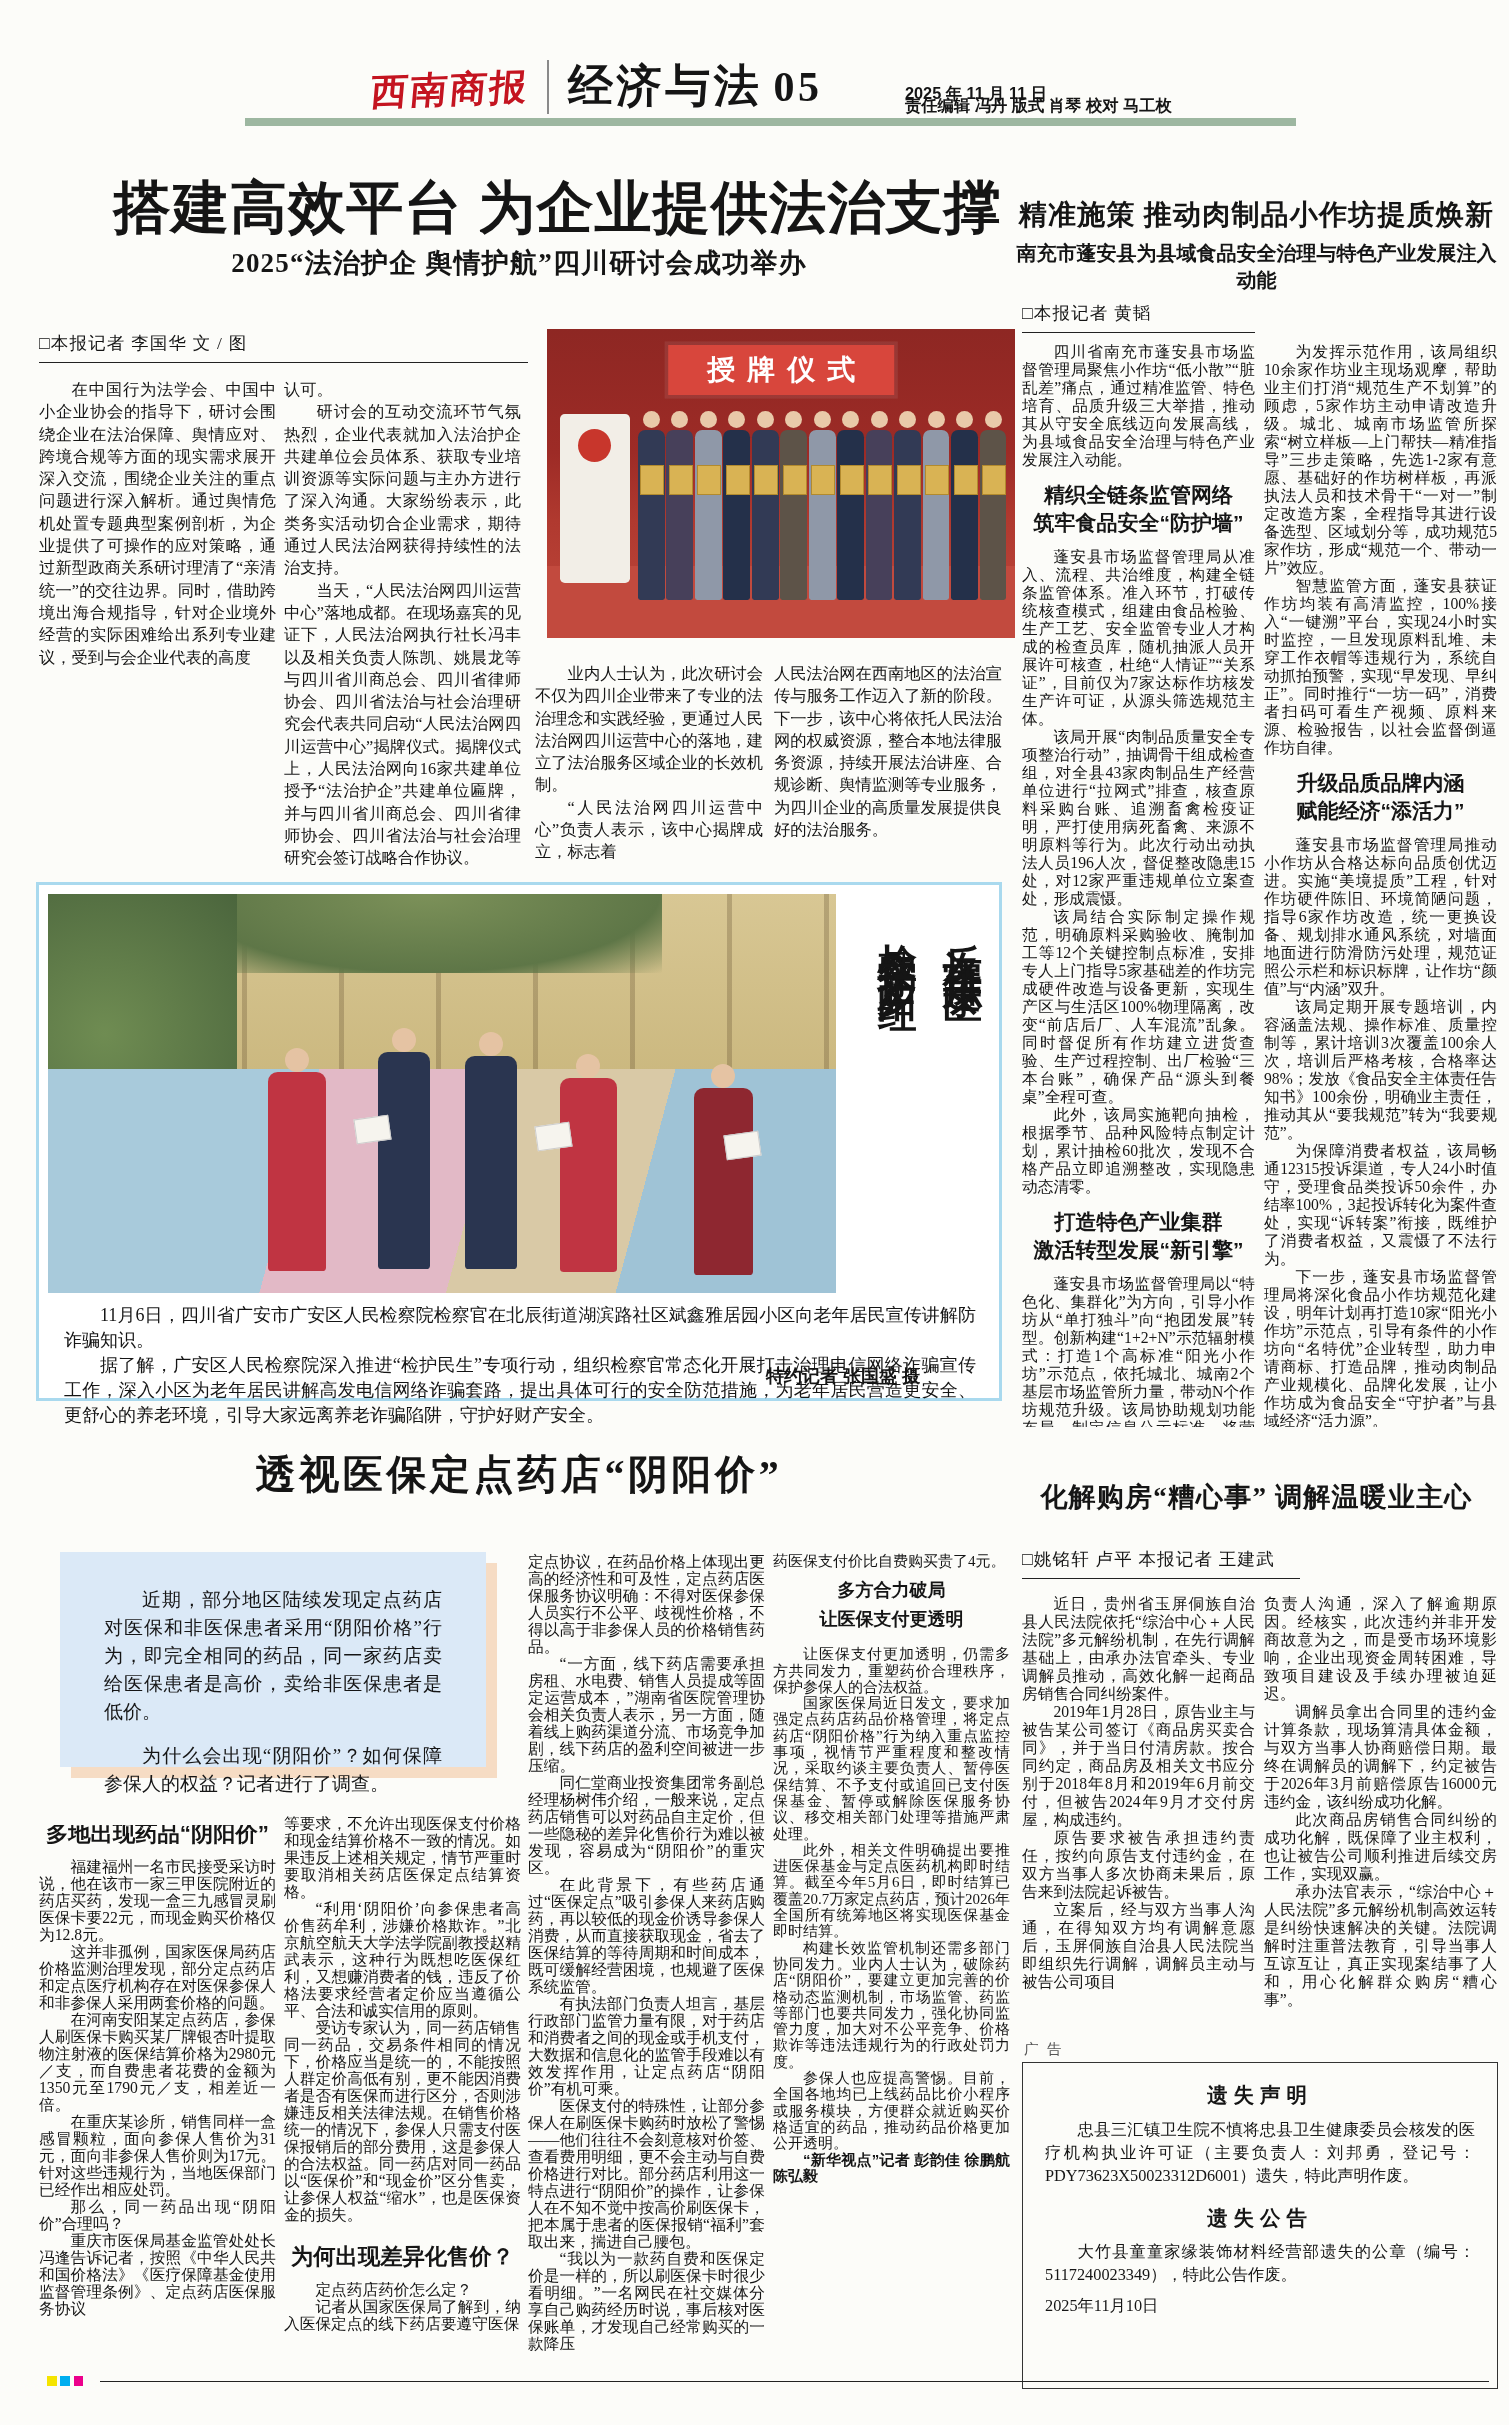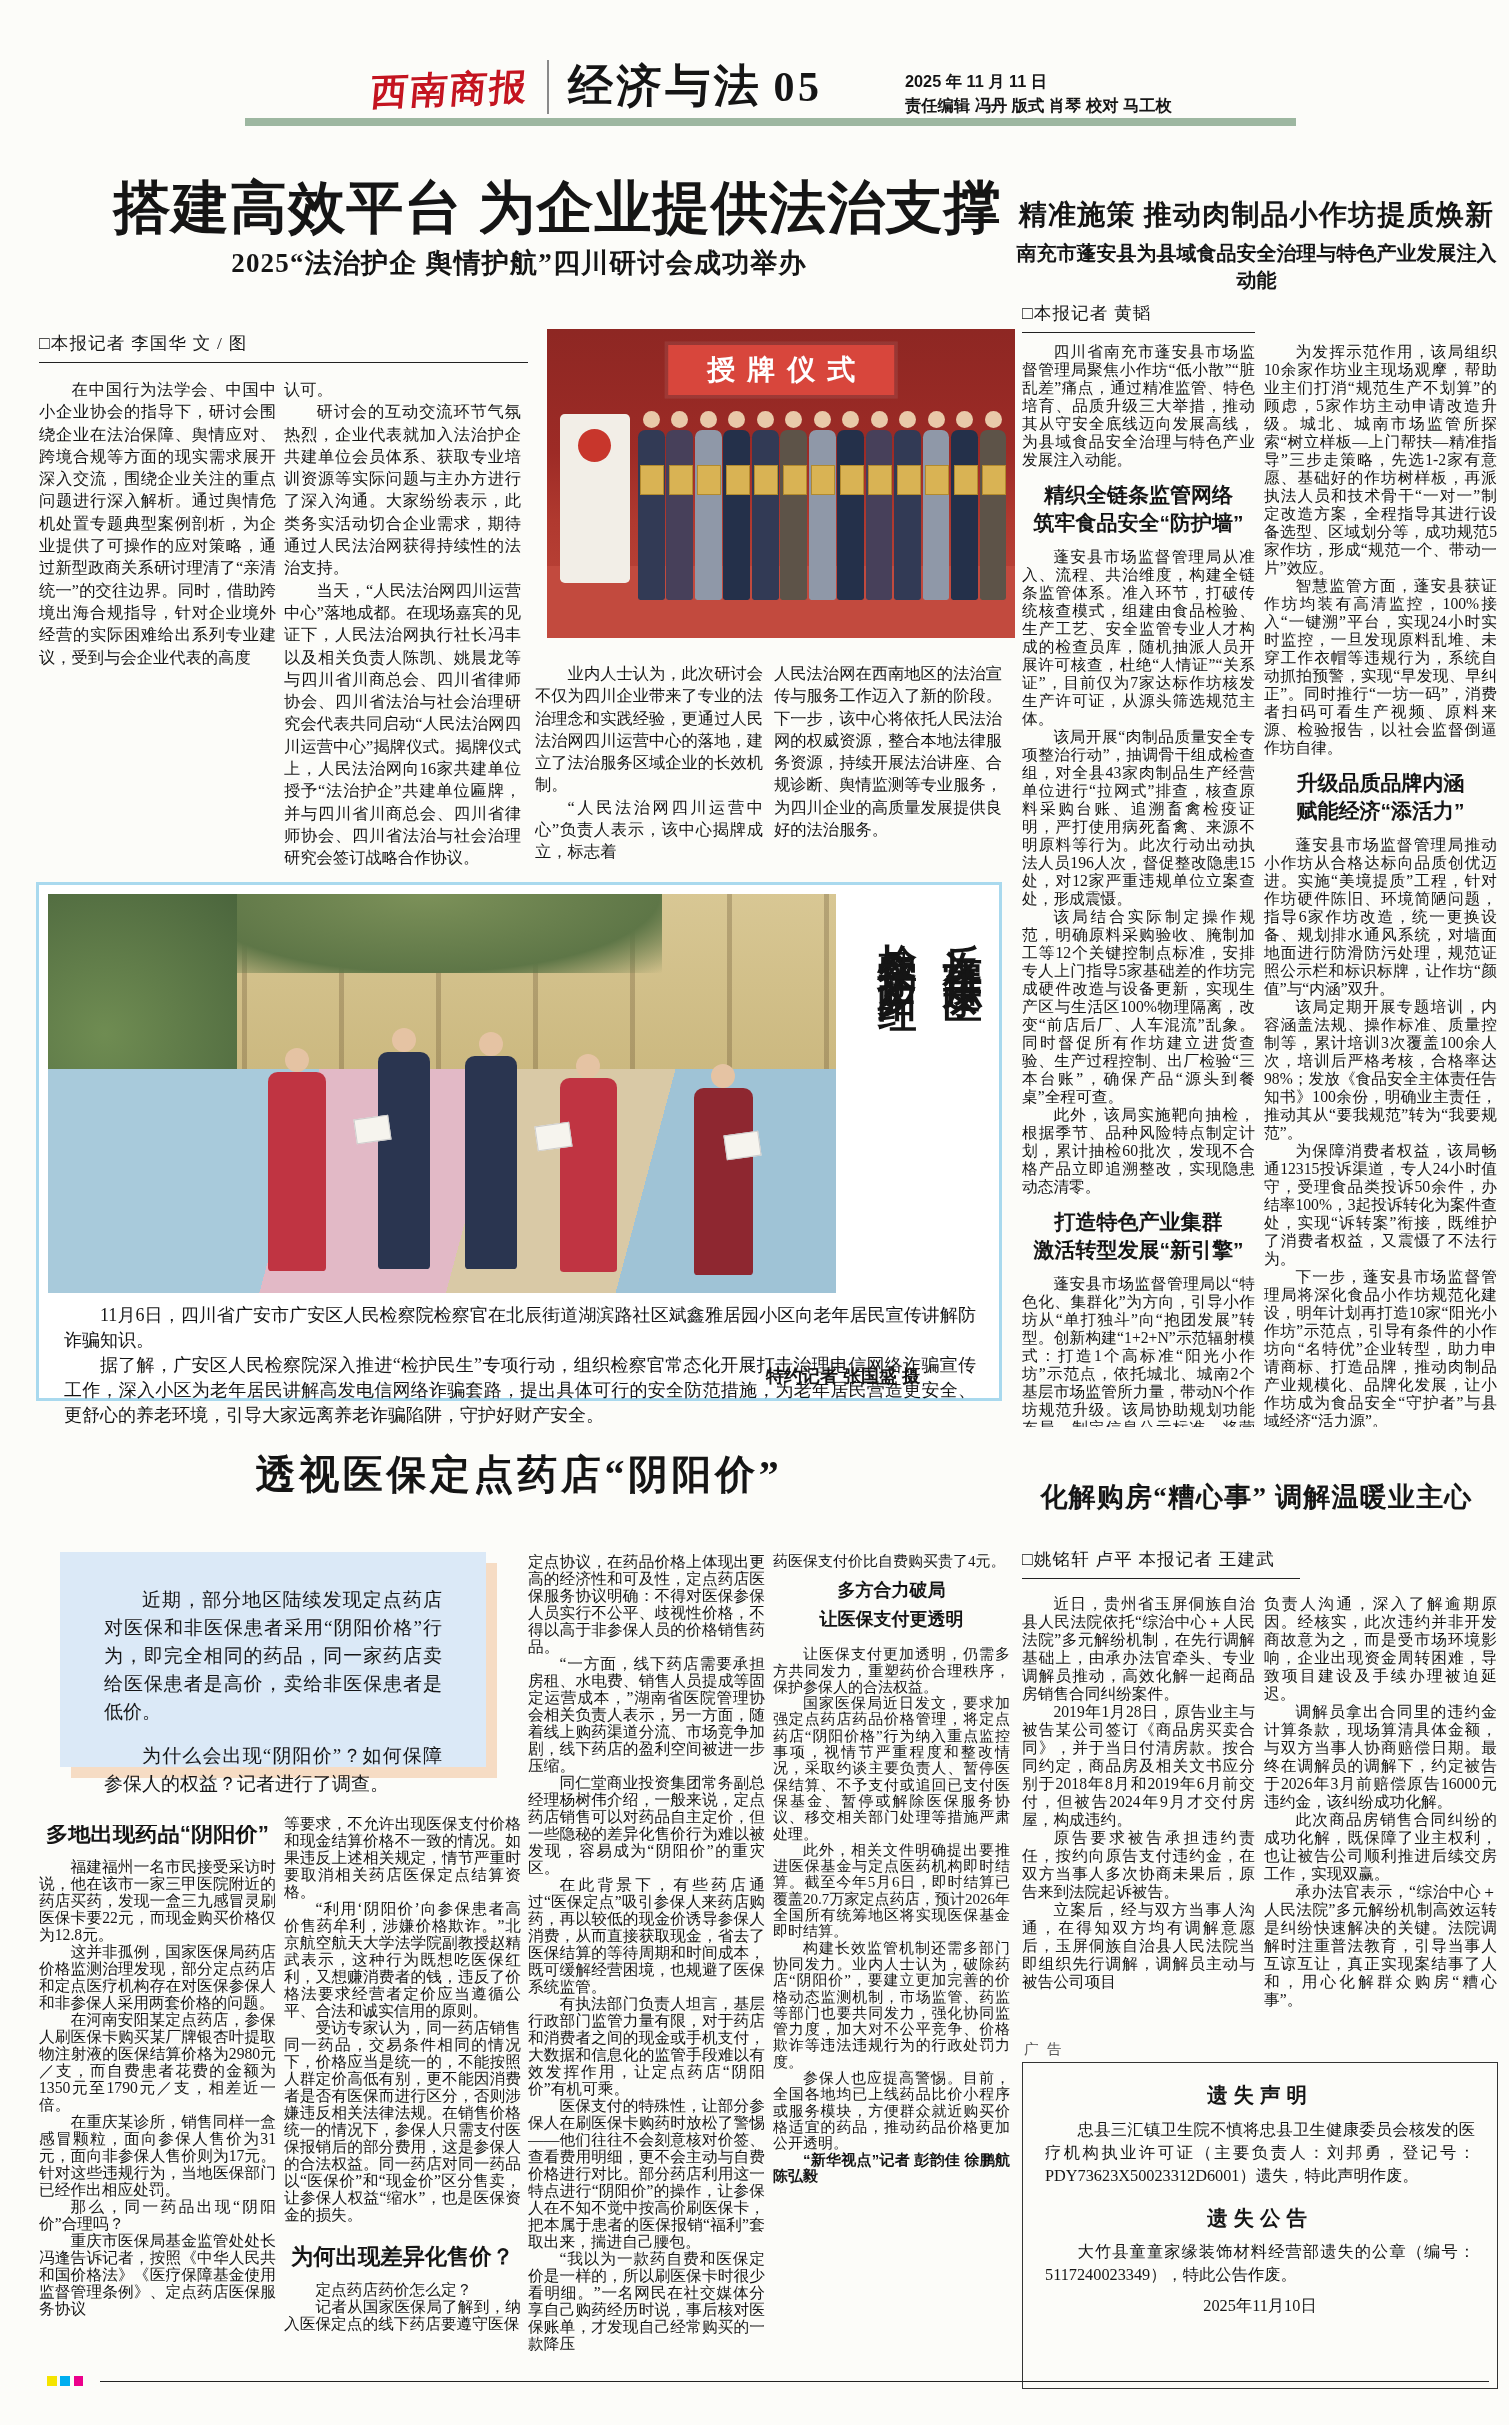--- a/index.html
+++ b/index.html
@@ -67,36 +67,36 @@
   .cap-credit{position:absolute;right:79px;bottom:9.7px;font-size:18px;font-weight:bold;font-family:"Liberation Sans",sans-serif;}
   
   .introshadow{background:#f6dcc4;}
   .introbox{background:#dbe9f7;padding:18px 28px;box-sizing:border-box;font-size:19px;line-height:28px;}
   .introbox p{margin:16px;text-indent:2em;text-align:justify;}
   
   .adlabel{font-size:14.5px;color:#555;letter-spacing:8.5px;font-family:"Liberation Sans",sans-serif;}
   .adbox{border:1.2px solid #333;padding:13.3px 22px;box-sizing:border-box;}
   .adtitle{font-size:20.5px;font-weight:bold;text-align:center;letter-spacing:6px;margin:4.8px 0 8.5px 0;font-family:"Liberation Sans",sans-serif;}
   .adbody{font-size:16.3px;line-height:23px;text-indent:2em;text-align:justify;margin:0;}
-  .addate{font-size:16.3px;text-align:center;margin-top:8.5px;}
+  .addate{font-size:16.3px;margin-top:8.5px;}
   
   .regmark{width:9.7px;height:9.7px;display:inline-block;margin-right:3.6px;}
   .footrule{height:1.2px;background:#222;}
 </style>
 </head>
 <body>
 
 <div class="page">
 
   <div class="abs brand" style="left:371px;top:65px;">西南商报</div>
   <div class="abs mast-div" style="left:547px;top:60px;height:54px;"></div>
   <div class="abs sect" style="left:568px;top:56px;">
     <span>经济与法</span><span class="pno">05</span>
   </div>
-  <div class="abs mast-date" style="left:905px;top:71px;">2025 年 11 月 11 日</div>
+  <div class="abs mast-date" style="left:905px;top:83px;">2025 年 11 月 11 日</div>
   <div class="abs mast-staff" style="left:905px;top:95px;">责任编辑 冯丹  版式 肖琴  校对 马工枚</div>
   <div class="abs greenbar" style="left:245px;top:118px;width:1051px;height:7.9px;"></div>
 
   <div class="abs h-main" style="left:36px;top:170px;width:966px;">搭建高效平台  为企业提供法治支撑</div>
   <div class="abs h-sub" style="left:36px;top:245px;width:966px;">2025“法治护企 舆情护航”四川研讨会成功举办</div>
   <div class="abs byline" style="left:39px;top:331px;width:489px;">□本报记者 李国华 文 / 图</div>
 
   <div class="abs col jtext lead-body" style="left:39px;top:379px;width:237px;height:494px;">
     <p>在中国行为法学会、中国中小企业协会的指导下，研讨会围绕企业在法治保障、舆情应对、跨境合规等方面的现实需求展开深入交流，围绕企业关注的重点问题进行深入解析。通过舆情危机处置专题典型案例剖析，为企业提供了可操作的应对策略，通过新型政商关系研讨理清了“亲清统一”的交往边界。同时，借助跨境出海合规指导，针对企业境外经营的实际困难给出系列专业建议，受到与会企业代表的高度</p>
   </div>

